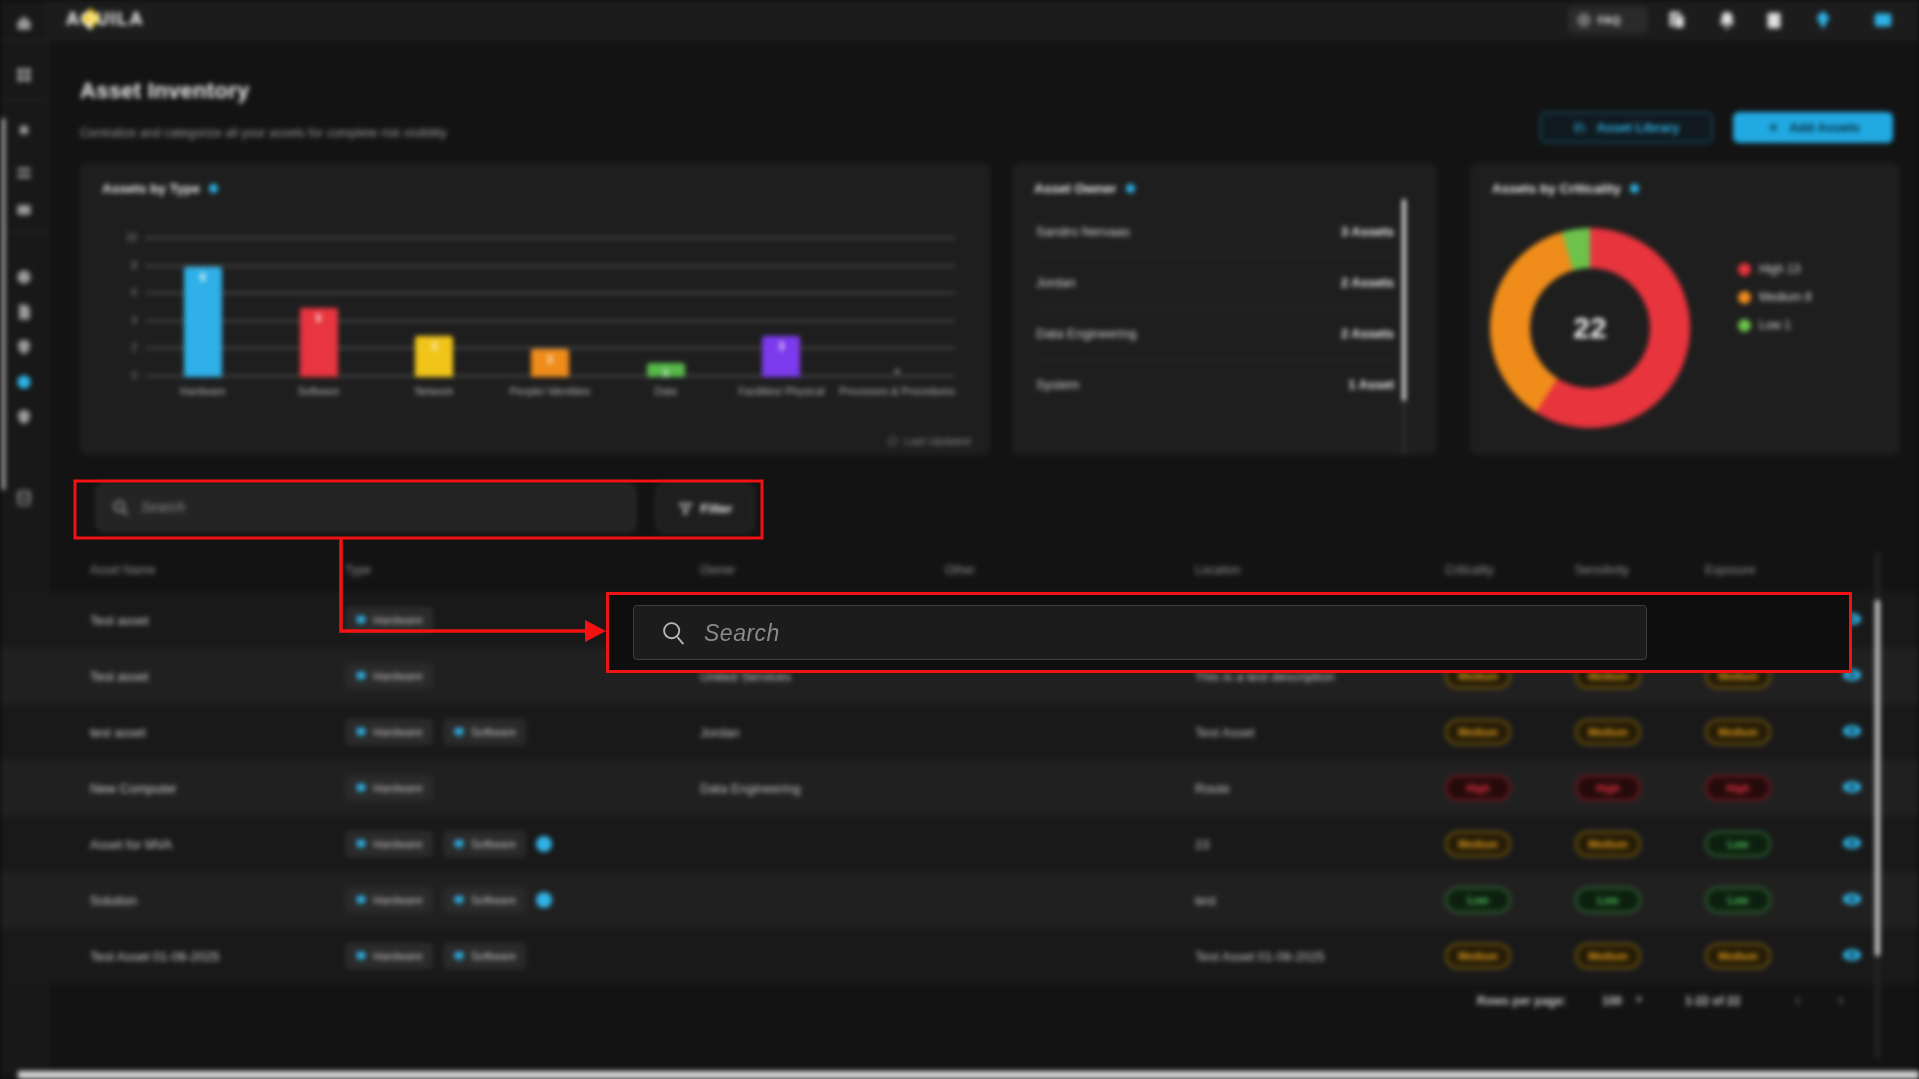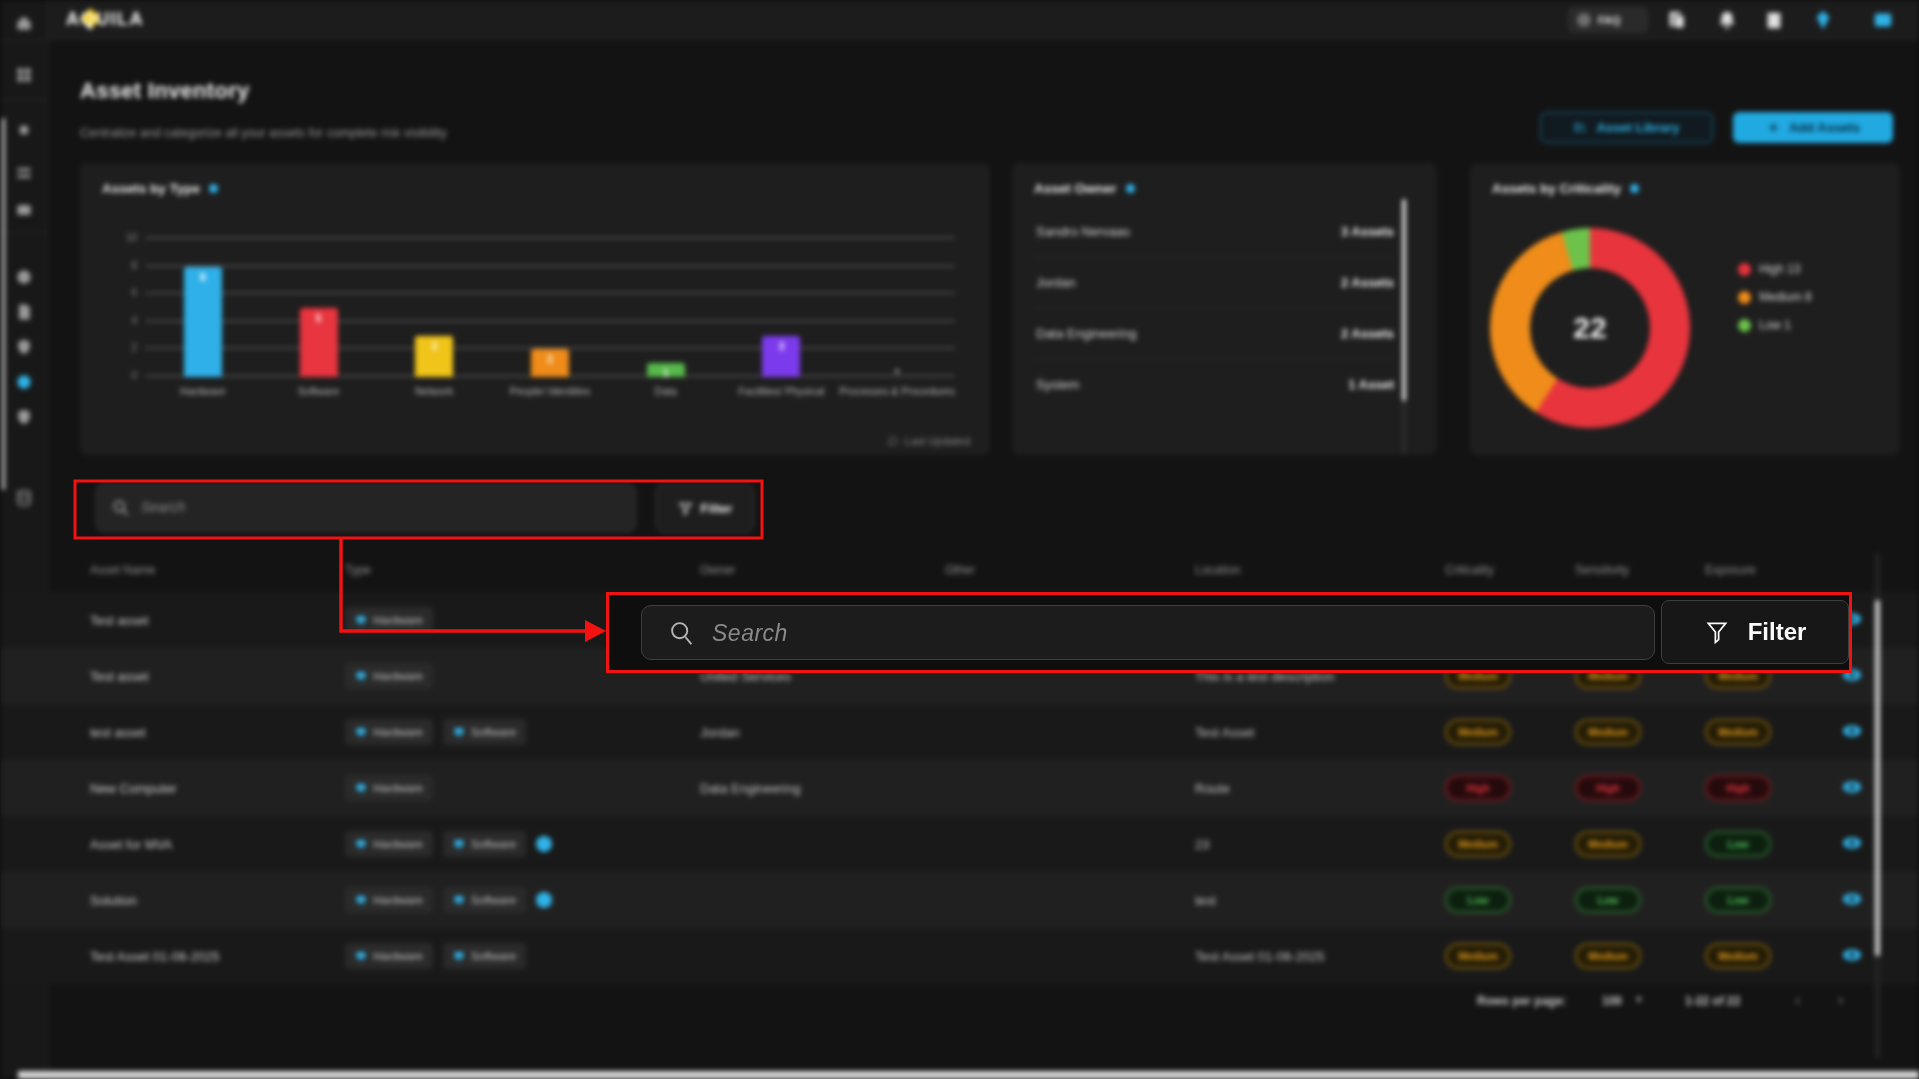--- a/index.html
+++ b/index.html
@@ -118,22 +118,22 @@
 
   
   #v-scroll-track { position:absolute; left:1875px; top:553px; width:5px; height:505px; background:#242424; }
   #v-scroll-thumb { position:absolute; left:1875px; top:600px; width:5px; height:356px; background:#cfcfcf; border-radius:2px; }
   #h-scroll { position:absolute; left:18px; top:1071px; width:1901px; height:8px; background:#d9d9d9; }
 
   
   #annotations { position:absolute; inset:0; z-index:10; pointer-events:none; }
   #callout { position:absolute; left:606px; top:592px; width:1246px; height:81px; z-index:11;
              background:#0e0e0e; border:3px solid #f21212; }
-  #callout-search { position:absolute; left:32px; top:10px; width:1014px; height:55px; background:#1c1c1c;
-                    border:1.5px solid #3f3f3f; border-radius:10px; }
+  #callout-search { position:absolute; left:24px; top:10px; width:1014px; height:55px; background:#1c1c1c;
+                    border:1.5px solid #3f3f3f; border-radius:4px; }
   #callout-search .mag { position:absolute; left:26px; top:13px; width:28px; height:28px; color:#b5b5b5; }
   #callout-search .ph { position:absolute; left:70px; top:14px; font-size:23px; font-style:italic; color:#8a8a8a; letter-spacing:.5px; }
   #callout-filter { position:absolute; left:1052px; top:5px; width:188px; height:64px; background:#171717;
                     border:1.5px solid #3f3f3f; border-radius:8px; display:flex; align-items:center; justify-content:center; gap:18px;
                     color:#fafafa; font-size:24px; font-weight:bold; cursor:pointer; }
   #callout-filter svg { width:26px; height:26px; }
 </style>
 </head>
 <body>
 
@@ -571,19 +571,13 @@
 
 <div id="callout">
   <div id="callout-search">
     <span class="mag">
       <svg viewBox="0 0 24 24" fill="none" stroke="currentColor" stroke-width="1.6">
           <circle cx="10" cy="10" r="6.5"></circle>
           <path d="M15 15.5l5 6"></path>
         </svg></span>
     <span class="ph">Search</span>
   </div>
-  <button id="callout-filter">
-    <svg viewBox="0 0 24 24" fill="none" stroke="currentColor" stroke-width="1.6">
-        <path d="M4 4h16l-6.5 8v7l-3 2.5v-9.5z"></path>
-      </svg>
-    <span>Filter</span>
-  </button>
 </div>
 
 </body></html>

